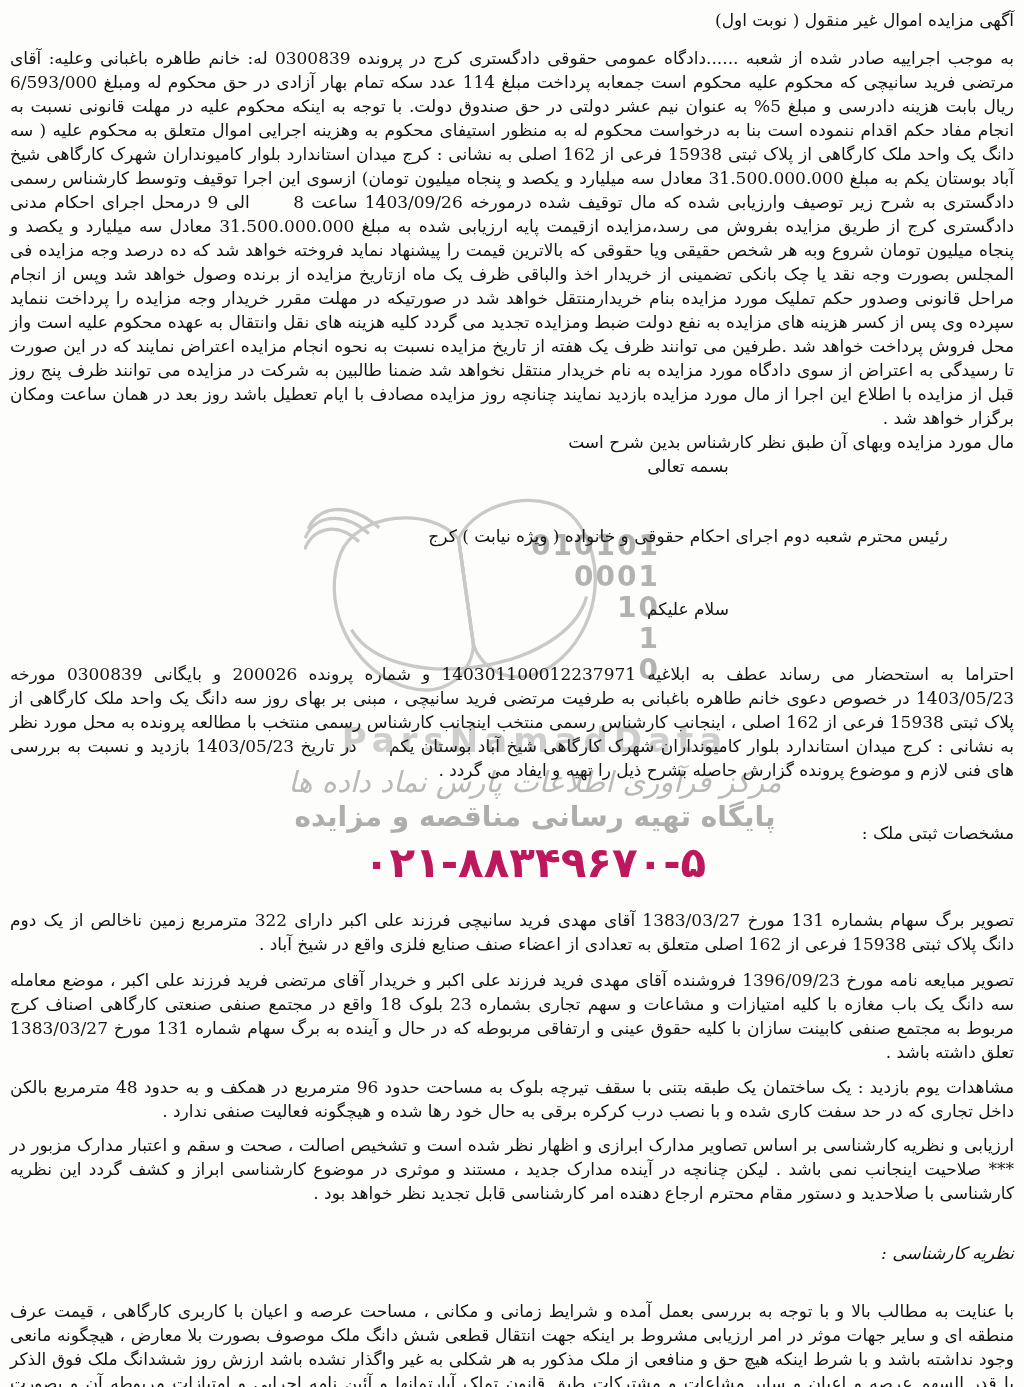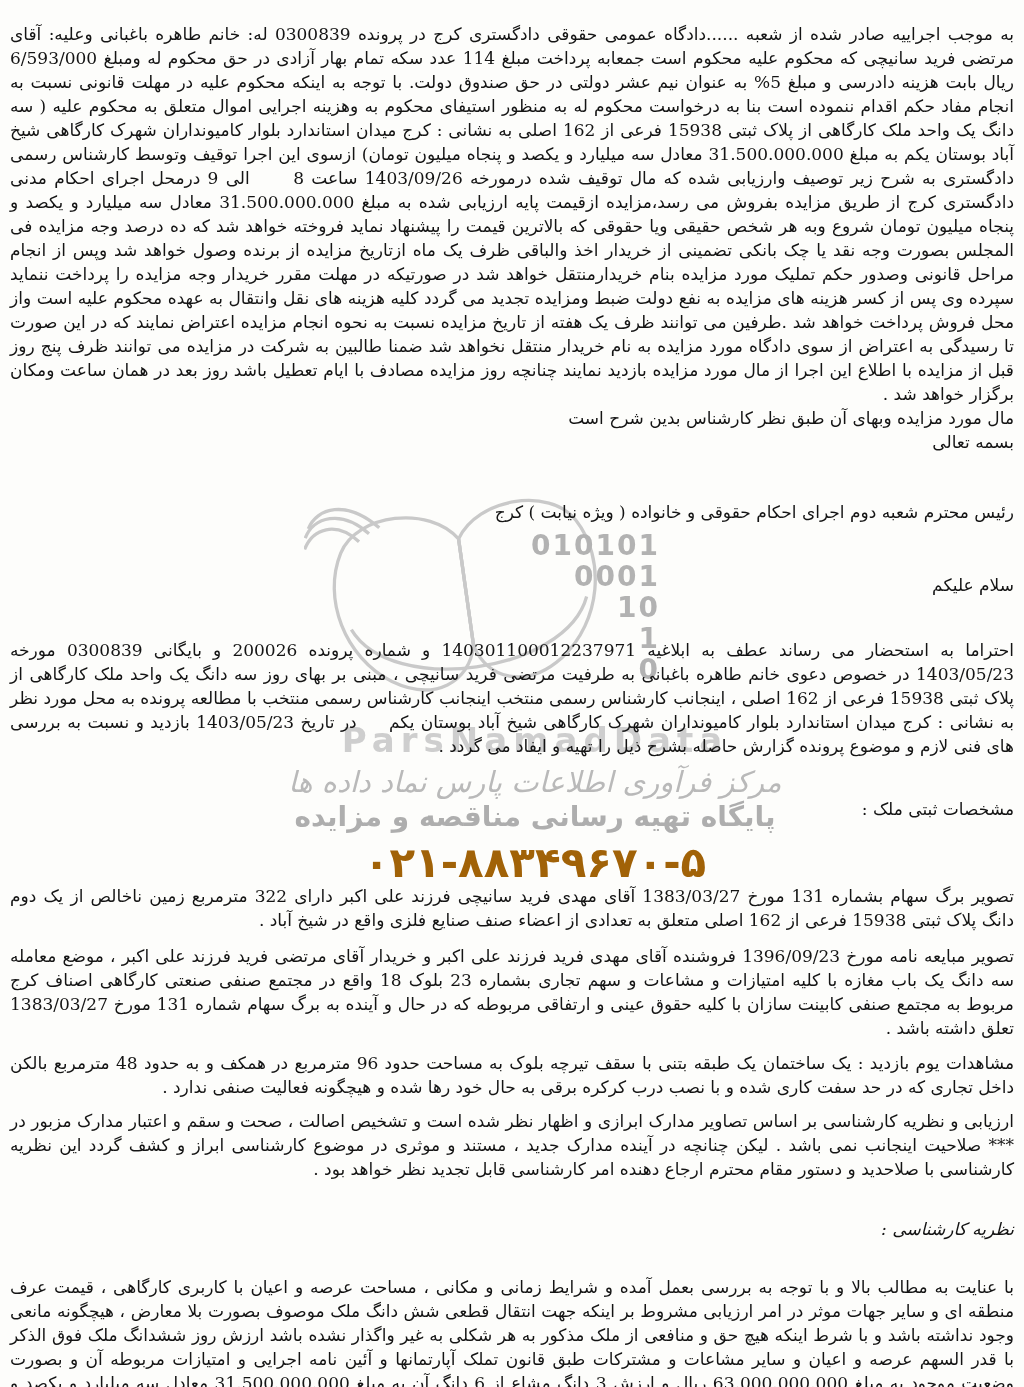--- a/index.html
+++ b/index.html
@@ -21,21 +21,21 @@
   }
   .title-line{text-align:right;}
   .para{
     margin:0;
     text-align:justify;
     text-justify:inter-word;
   }
   .line{text-align:right;}
   .first{margin-top:14px;}
   .inset{padding-left:352px;direction:rtl;}
-  .inset .line{text-align:right;direction:rtl;}
+  .inset .line{text-align:center;direction:rtl;}
   .sp1{margin-top:46px;}
   .sp2{margin-top:49px;}
   .sp3{margin-top:41px;}
   .sp4{margin-top:39px;}
   .sp5{margin-top:63px;}
   .sp6{margin-top:12px;}
   .sp6b{margin-top:11px;}
   .sp7{margin-top:10px;}
   .sp8{margin-top:36px;font-style:italic;}
   .sp9{margin-top:34px;}
@@ -73,21 +73,21 @@
     position:absolute;top:320px;left:0;width:100%;
     text-align:center;
     font-weight:bold;font-size:28px;letter-spacing:1px;
     color:#aeaeae;
   }
   .wm-phone{
     position:absolute;top:358px;left:0;width:100%;
     text-align:center;
     direction:ltr;unicode-bidi:embed;
     font-weight:bold;font-size:42px;letter-spacing:3px;
-    color:#a16207;
+    color:#be185d;
   }
 </style>
 </head>
 <body>
 
 <div class="page">
 
   <div class="watermark">
     <svg class="wm-book" width="330" height="250" viewBox="0 0 300 220" fill="none">
       <g stroke="#c9c9c9" stroke-width="3" fill="none" transform="rotate(-8 150 110)">
@@ -108,20 +108,21 @@
       <div>0</div>
     </div>
     <div class="wm-latin">ParsNamadData</div>
     <div class="wm-callig">مرکز فرآوری اطلاعات پارس نماد داده ها</div>
     <div class="wm-subtitle">پایگاه تهیه رسانی مناقصه و مزایده</div>
     <div class="wm-phone">۰۲۱-۸۸۳۴۹۶۷۰-۵</div>
   </div>
 
   <div class="content">
 
+    <div class="title-line">آگهی مزایده اموال غیر منقول ( نوبت اول)</div>
 
     <p class="para first">به موجب اجراییه صادر شده از  شعبه ......دادگاه عمومی  حقوقی  دادگستری کرج در پرونده 0300839 له: خانم طاهره باغبانی وعلیه: آقای  مرتضی فرید سانیچی که محکوم علیه محکوم است جمعابه پرداخت مبلغ 114 عدد سکه تمام بهار آزادی در حق محکوم له ومبلغ 6/593/000 ریال بابت هزینه دادرسی و مبلغ 5% به عنوان نیم عشر دولتی در حق صندوق دولت.  با توجه به اینکه محکوم علیه در مهلت قانونی  نسبت به انجام مفاد حکم اقدام ننموده است بنا به درخواست محکوم له به منظور استیفای محکوم به وهزینه اجرایی اموال متعلق به محکوم علیه ( سه دانگ یک واحد ملک کارگاهی از پلاک ثبتی  15938 فرعی از 162 اصلی  به نشانی : کرج  میدان استاندارد  بلوار کامیونداران  شهرک کارگاهی شیخ آباد  بوستان یکم به مبلغ 31.500.000.000 معادل سه میلیارد و یکصد و پنجاه میلیون تومان) ازسوی این اجرا توقیف وتوسط کارشناس رسمی دادگستری به شرح زیر توصیف وارزیابی شده که مال توقیف شده درمورخه 1403/09/26  ساعت  8 &nbsp;&nbsp;&nbsp;&nbsp; الی 9 درمحل اجرای احکام مدنی دادگستری کرج از طریق مزایده بفروش می رسد،مزایده ازقیمت پایه ارزیابی شده به مبلغ 31.500.000.000 معادل سه میلیارد و یکصد و پنجاه میلیون تومان شروع وبه هر  شخص حقیقی ویا حقوقی که بالاترین قیمت را پیشنهاد نماید فروخته خواهد شد که ده درصد وجه مزایده فی المجلس بصورت وجه نقد یا چک بانکی تضمینی از خریدار  اخذ والباقی ظرف یک ماه ازتاریخ مزایده  از برنده وصول خواهد شد وپس از  انجام مراحل قانونی وصدور  حکم تملیک مورد مزایده بنام خریدارمنتقل خواهد شد در  صورتیکه در  مهلت مقرر  خریدار وجه مزایده را پرداخت ننماید سپرده وی پس از کسر  هزینه های مزایده به نفع دولت ضبط ومزایده تجدید می گردد کلیه هزینه های نقل وانتقال به عهده محکوم علیه است واز  محل فروش پرداخت خواهد شد .طرفین می توانند ظرف یک هفته از تاریخ مزایده نسبت به نحوه انجام مزایده اعتراض نمایند که در این صورت تا رسیدگی به اعتراض از سوی دادگاه مورد مزایده به نام خریدار  منتقل نخواهد شد ضمنا طالبین به شرکت در  مزایده می توانند ظرف پنج روز قبل از  مزایده با اطلاع این اجرا از  مال مورد مزایده بازدید نمایند چنانچه روز مزایده مصادف با ایام تعطیل باشد روز  بعد در  همان ساعت ومکان برگزار خواهد شد .</p>
 
     <div class="line">مال مورد مزایده وبهای آن طبق نظر کارشناس بدین شرح است</div>
 
     <div class="inset">
       <div class="line">بسمه تعالی</div>
       <div class="line sp1">رئیس محترم شعبه دوم اجرای احکام حقوقی و خانواده ( ویژه نیابت ) کرج</div>
       <div class="line sp2">سلام علیکم</div>
     </div>

